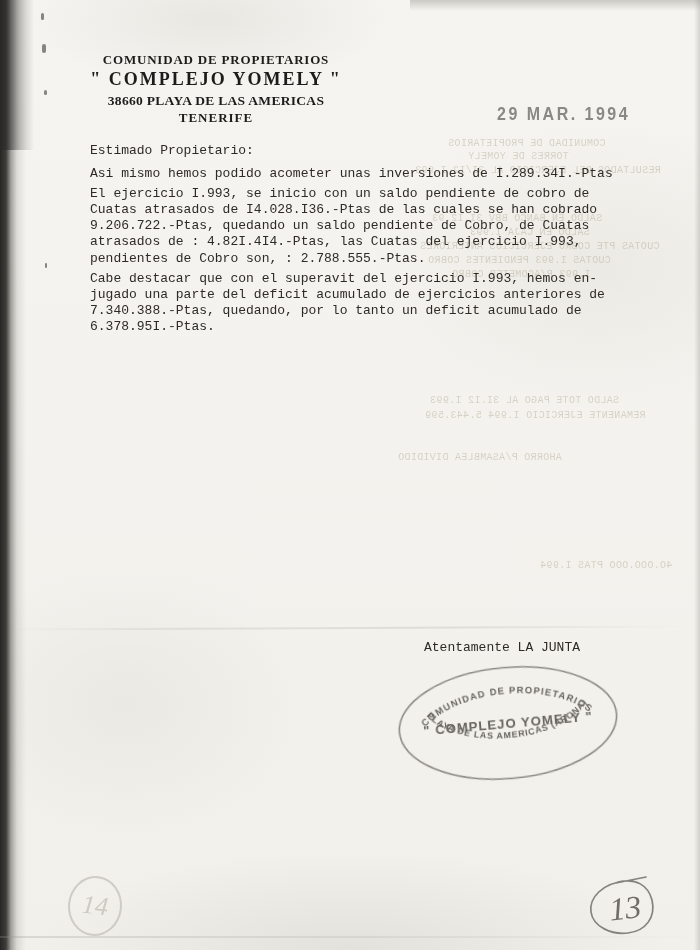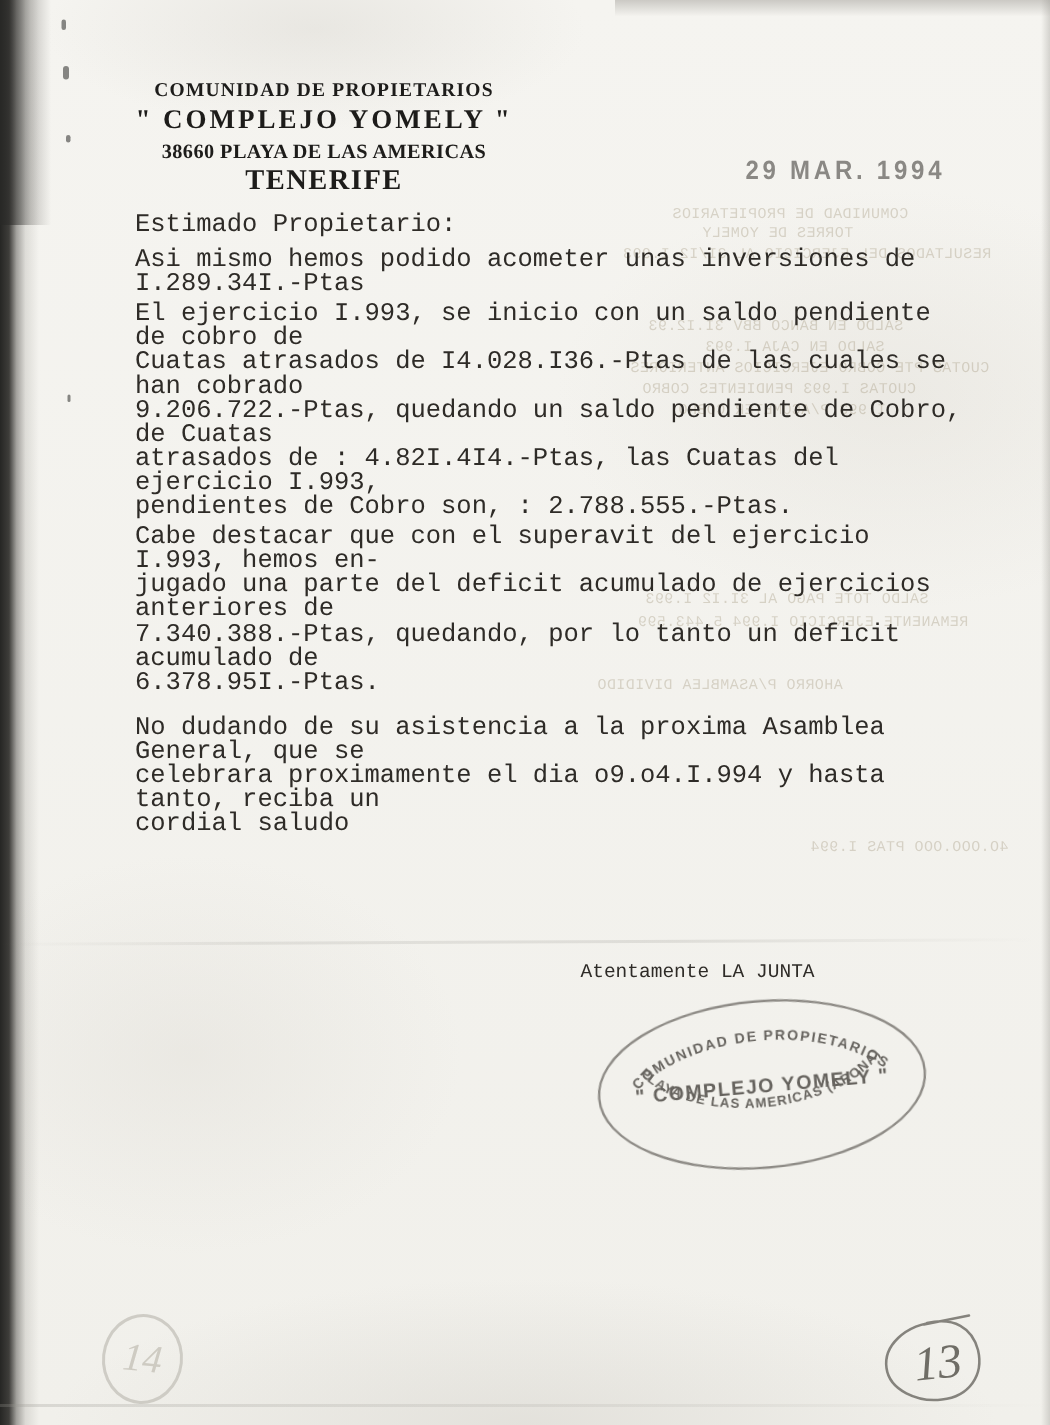--- a/index.html
+++ b/index.html
@@ -25,32 +25,32 @@
     background:linear-gradient(to right,transparent,rgba(150,148,142,.18) 25%,rgba(150,148,142,.22) 65%,transparent);}
   .crease-bottom{left:0;top:936px;width:700px;height:2px;
     background:linear-gradient(to right,rgba(150,148,142,.28),rgba(150,148,142,.12) 70%,transparent);}
   .speck{position:absolute;background:#4a4a46;border-radius:2px;opacity:.65;}
   
   .letterhead{position:absolute;left:84px;top:52px;width:264px;text-align:center;
     color:#1d1c1a;font-family:"Liberation Serif",serif;font-weight:700;}
   .lh1{font-size:13px;letter-spacing:.8px;}
   .lh2{font-size:18px;letter-spacing:2px;margin-top:1px;}
   .lh3{font-size:13.5px;margin-top:3px;letter-spacing:.3px;}
-  .lh4{font-size:19px;margin-top:1px;letter-spacing:1px;}
+  .lh4{font-size:13px;margin-top:1px;letter-spacing:1px;}
   
   .datestamp{position:absolute;left:497px;top:106px;font-family:"Liberation Sans",sans-serif;
     font-size:16px;font-weight:600;letter-spacing:2.5px;color:#7f7d79;transform:scaleY(1.1);opacity:.9;}
   
   .letter{position:absolute;left:90px;top:143px;width:556px;
     font-family:"Liberation Mono","DejaVu Sans Mono",monospace;
-    font-size:17px;line-height:16.1px;color:#2e2b27;}
+    font-size:13px;line-height:16.1px;color:#2e2b27;}
   .letter p{margin:0 0 4px 0;white-space:pre-wrap;}
   .letter p.salutation{margin-bottom:7px;}
   .letter p.gap-lg{margin-bottom:14px;}
-  .closing{position:absolute;left:387px;top:640px;
+  .closing{position:absolute;left:424px;top:640px;
     font-family:"Liberation Mono","DejaVu Sans Mono",monospace;font-size:13px;color:#2e2b27;}
   
   .seal{position:absolute;left:392px;top:661px;width:232px;height:124px;
     transform:rotate(-5deg);opacity:.85;filter:blur(.2px);}
   .seal text{font-family:"Liberation Sans",sans-serif;font-weight:700;fill:#4e4b46;}
   
   .ghost{position:absolute;font-family:"Liberation Mono","DejaVu Sans Mono",monospace;
     font-size:10px;letter-spacing:.3px;color:#a89d85;opacity:.38;white-space:nowrap;
     transform:scaleX(-1);filter:blur(.35px);pointer-events:none;}
   
@@ -103,23 +103,20 @@
     <p class="para">Asi mismo hemos podido acometer unas inversiones de I.289.34I.-Ptas</p>
     <p class="para">El ejercicio I.993, se inicio con un saldo pendiente de cobro de
 Cuatas atrasados de I4.028.I36.-Ptas de las cuales se han cobrado
 9.206.722.-Ptas, quedando un saldo pendiente de Cobro, de Cuatas
 atrasados de : 4.82I.4I4.-Ptas, las Cuatas del ejercicio I.993,
 pendientes de Cobro son, : 2.788.555.-Ptas.</p>
     <p class="para gap-lg">Cabe destacar que con el superavit del ejercicio I.993, hemos en-
 jugado una parte del deficit acumulado de ejercicios anteriores de
 7.340.388.-Ptas, quedando, por lo tanto un deficit acumulado de
 6.378.95I.-Ptas.</p>
-    <p class="para">No dudando de su asistencia a la proxima Asamblea General, que se
-celebrara proximamente el dia o9.o4.I.994 y hasta tanto, reciba un
-cordial saludo</p>
   </main>
 
   <div class="closing">Atentamente LA JUNTA</div>
 
   <svg class="seal" viewBox="0 0 230 122">
     <defs>
       <path id="sealTop" d="M 20,84 A 95,52 0 0 1 210,84" fill="none"></path>
       <path id="sealBottom" d="M 32,42 A 86,46 0 0 0 198,42" fill="none"></path>
     </defs>
     <ellipse cx="115" cy="61" rx="108" ry="55" fill="none" stroke="#55524c" stroke-width="1.6" opacity=".75"></ellipse>

